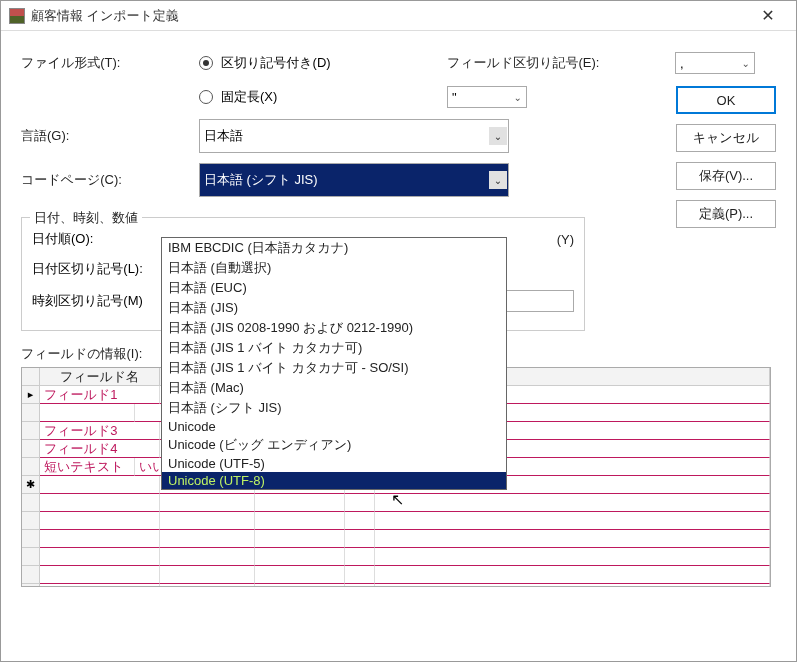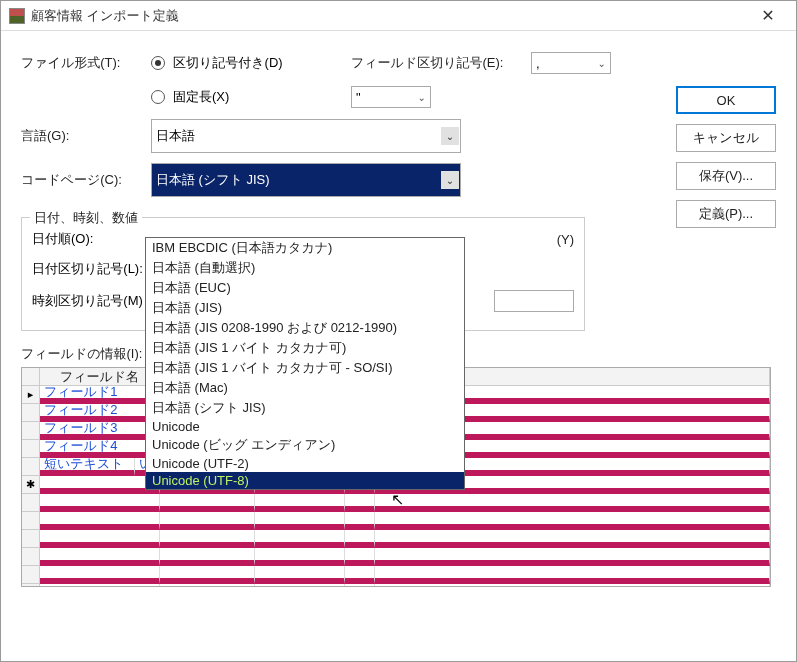--- a/index.html
+++ b/index.html
@@ -3,53 +3,53 @@
 <meta charset="utf-8">
 <style>
 * { box-sizing: border-box; font-family: "Yu Gothic UI", "Meiryo", sans-serif; font-size: 13px; }
 body { margin: 0; background: #fff; }
 .window { width: 797px; height: 662px; border: 1px solid #999; background: #fff; position: relative; }
 .titlebar { height: 30px; display: flex; align-items: center; padding: 0 8px; border-bottom: 1px solid #ddd; }
 .title-icon { width: 16px; height: 16px; background: linear-gradient(#c0504d 50%, #4f6228 50%); margin-right: 6px; border: 1px solid #888; }
 .title-text { flex: 1; color: #333; }
 .close-btn { width: 40px; height: 28px; display: flex; align-items: center; justify-content: center; font-size: 16px; color: #333; cursor: pointer; }
 .body { padding: 20px 20px 10px 20px; position: relative; }
-.row { display: flex; align-items: center; margin-bottom: 10px; min-height: 24px; }
+.row { display: flex; align-items: center; margin-bottom: 10px; min-height: 24px; gap: 48px; }
 .label-col { width: 130px; color: #222; }
 .radio-col { width: 200px; display: flex; align-items: center; }
 .radio { width: 14px; height: 14px; border-radius: 50%; border: 1px solid #555; margin-right: 8px; display: inline-flex; align-items: center; justify-content: center; }
 .radio.checked::after { content: ""; width: 6px; height: 6px; border-radius: 50%; background: #333; }
 .sep-label-col { width: 180px; color: #222; text-align: left; }
 .small-select { width: 80px; height: 22px; border: 1px solid #aaa; background: #fff; display: flex; align-items: center; justify-content: space-between; padding: 0 4px; }
 .small-select .arrow { font-size: 10px; color: #555; }
 .right-buttons { position: absolute; right: 20px; top: 55px; width: 100px; display: flex; flex-direction: column; gap: 10px; }
 .btn { height: 28px; border: 1px solid #0078d7; background: #fff; display: flex; align-items: center; justify-content: center; cursor: pointer; color: #222; }
 .btn.default { border: 2px solid #0078d7; }
 .btn.gray { border: 1px solid #aaa; }
 .wide-select { width: 310px; height: 22px; border: 1px solid #aaa; display: flex; align-items: center; justify-content: space-between; padding: 16px 4px; background: #fff; }
 .wide-select.highlight { background: #0a246a; color: #fff; }
 .wide-select .arrow { background: #e1e1e1; color: #333; width: 18px; height: 18px; display: flex; align-items: center; justify-content: center; margin-right: -3px; font-size: 10px; }
-.dropdown { position: absolute; left: 144px; top: 206px; width: 320px; border: 1px solid #666; background: #fff; z-index: 100; max-height: 270px; overflow: hidden; }
+.dropdown { position: absolute; left: 160px; top: 206px; width: 346px; border: 1px solid #666; background: #fff; z-index: 100; max-height: 270px; overflow: hidden; }
 .dropdown-item { padding: 1px 6px; color: #222; cursor: pointer; white-space: nowrap; }
 .dropdown-item.selected { background: #0a246a; color: #bef264; }
 .cursor { position: absolute; left: 390px; top: 459px; font-size: 16px; z-index: 200; pointer-events: none; }
 
 .groupbox { border: 1px solid #ccc; margin-top: 20px; padding: 12px 10px 6px 10px; position: relative; }
 .group-legend { position: absolute; top: -9px; left: 8px; background: #fff; padding: 0 4px; color: #222; }
 .group-inner-row { display: flex; align-items: center; margin-bottom: 12px; }
 .group-inner-row .lbl { width: 120px; }
 .hidden-right { margin-left: auto; color: #222; }
 
 .field-label { margin: 14px 0 4px 0; color: #222; }
 .grid { border: 1px solid #aaa; width: 750px; }
 .grid-header-row, .grid-row { display: flex; height: 18px; }
 .grid-header-row { background: #f3f3f3; }
 .rowhead { width: 18px; border-right: 1px solid #ccc; border-bottom: 1px solid #ccc; background: #f3f3f3; display: flex; align-items: center; justify-content: center; font-size: 11px; }
 .colhead { border-right: 1px solid #ccc; border-bottom: 1px solid #ccc; display: flex; align-items: center; justify-content: center; color: #222; text-align: right; }
-.cell { border-right: 1px solid #ddd; border-bottom: 6px solid #be185d; padding: 0 4px; display: flex; align-items: center; color: #1d4ed8; overflow: hidden; }
+.cell { border-right: 1px solid #ddd; border-bottom: 1px solid #be185d; padding: 0 4px; display: flex; align-items: center; color: #be185d; overflow: hidden; }
 .c-name { width: 120px; }
 .c-type { width: 95px; }
 .c-idx { width: 90px; }
 .c-skip { width: 30px; justify-content: center; }
 .c-rest { flex: 1; }
 .chk { width: 11px; height: 11px; border: 1px solid #555; }
 .chk.filled { background: #333; }
 .grid-body { height: 200px; overflow: hidden; }
 </style>
 </head>
@@ -144,21 +144,20 @@
             <div class="cell c-name">フィールド1</div>
             <div class="cell c-type"></div>
             <div class="cell c-idx"></div>
             <div class="cell c-skip">
               <span class="chk"></span>
             </div>
             <div class="cell c-rest"></div>
           </div>
           <div class="grid-row">
             <div class="rowhead"></div>
-            <div class="cell c-name">フィールド2</div>
             <div class="cell c-type"></div>
             <div class="cell c-idx"></div>
             <div class="cell c-skip">
               <span class="chk"></span>
             </div>
             <div class="cell c-rest"></div>
           </div>
           <div class="grid-row">
             <div class="rowhead"></div>
             <div class="cell c-name">フィールド3</div>
@@ -254,19 +253,19 @@
         <div class="dropdown-item">日本語 (自動選択)</div>
         <div class="dropdown-item">日本語 (EUC)</div>
         <div class="dropdown-item">日本語 (JIS)</div>
         <div class="dropdown-item">日本語 (JIS 0208-1990 および 0212-1990)</div>
         <div class="dropdown-item">日本語 (JIS 1 バイト カタカナ可)</div>
         <div class="dropdown-item">日本語 (JIS 1 バイト カタカナ可 - SO/SI)</div>
         <div class="dropdown-item">日本語 (Mac)</div>
         <div class="dropdown-item">日本語 (シフト JIS)</div>
         <div class="dropdown-item">Unicode</div>
         <div class="dropdown-item">Unicode (ビッグ エンディアン)</div>
-        <div class="dropdown-item">Unicode (UTF-2)</div>
+        <div class="dropdown-item">Unicode (UTF-5)</div>
         <div class="dropdown-item selected">Unicode (UTF-8)</div>
       </div>
     <div class="cursor">↖</div>
 
   </div>
 </div>
 
 </body></html>

